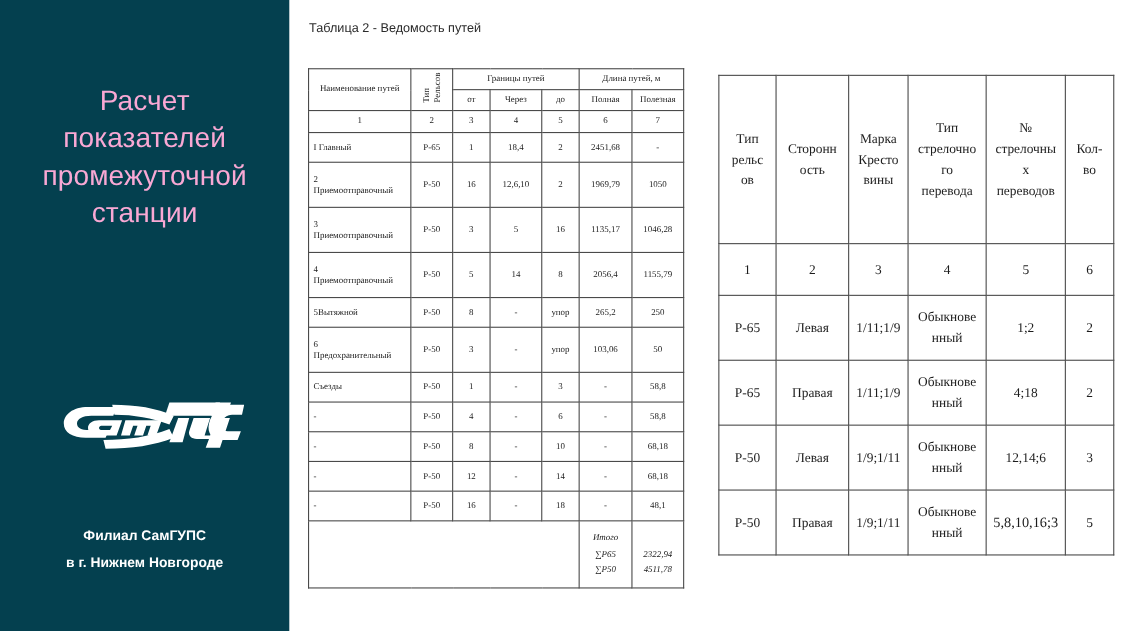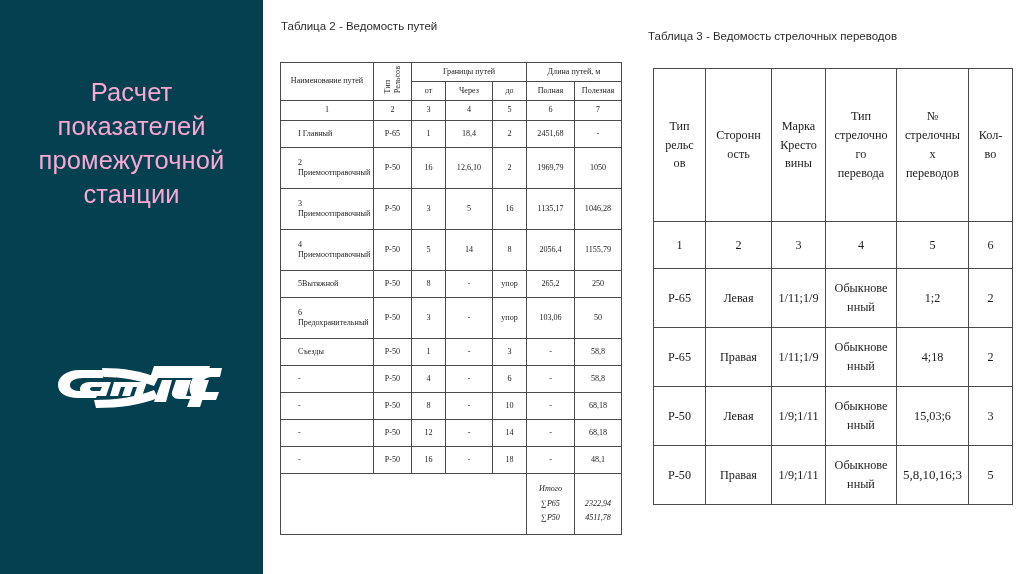--- a/index.html
+++ b/index.html
@@ -90,21 +90,21 @@
     left: 280px;
     top: 62px;
     width: 341px;
   }
   #table2 td, #table2 th {
     font-size: 8.1px;
     line-height: 1.25;
   }
   #table2 .name-cell {
     text-align: left;
-    padding-left: 17px;
+    padding-left: 4px;
   }
   #table2 .vert {
     padding: 0;
   }
   #table2 .vert .rot {
     writing-mode: vertical-rl;
     transform: rotate(180deg);
     display: inline-block;
     font-size: 8.1px;
     line-height: 1.15;
@@ -162,24 +162,27 @@
 
           <path d="M104 14 L100 26 L146 26 L150 14 Z"></path>
           <path d="M112 28 L104 50 L116 50 L122 28 Z"></path>
           <path d="M126 28 L122 40 C121 44 124 47 129 47 L140 47 L137 55 L150 55 L159 28 L147 28 L141 44 L136 44 L141 28 Z"></path>
           <path d="M146 14 L142 26 L156 26 L160 14 Z"></path>
           <path d="M160 16 C150 16 142 24 140 33 C138 42 143 48 153 48 L166 48 L169 40 L157 40 C152 40 150 37 151 33 C152 29 156 25 161 25 L170 25 L172 16 Z"></path>
         </g>
       </svg>
     </div>
 
+    <div id="footer-block">
+      <div>Филиал СамГУПС</div>
+      <div>в г. Нижнем Новгороде</div>
+    </div>
   </div>
 
   <div class="caption" id="caption-t2">Таблица 2 - Ведомость путей</div>
-  <div class="caption" id="caption-t3">Таблица 3 - Ведомость стрелочных переводов</div>
 
   <table class="doc" id="table2">
     <colgroup>
       <col style="width:93px">
         <col style="width:38px">
         <col style="width:34px">
       <col style="width:47px">
         <col style="width:34px">
         <col style="width:48px">
         <col style="width:47px">
@@ -386,21 +389,21 @@
 нный</td>
         <td>4;18</td>
         <td>2</td>
       </tr>
       <tr class="drow">
         <td>Р-50</td>
         <td>Левая</td>
         <td>1/9;1/11</td>
         <td style="white-space:pre-line">Обыкнове
 нный</td>
-        <td>15,03;6</td>
+        <td>12,14;6</td>
         <td>3</td>
       </tr>
       <tr class="drow">
         <td>Р-50</td>
         <td>Правая</td>
         <td>1/9;1/11</td>
         <td style="white-space:pre-line">Обыкнове
 нный</td>
         <td style="font-size:13px">5,8,10,16;3</td>
         <td>5</td>

